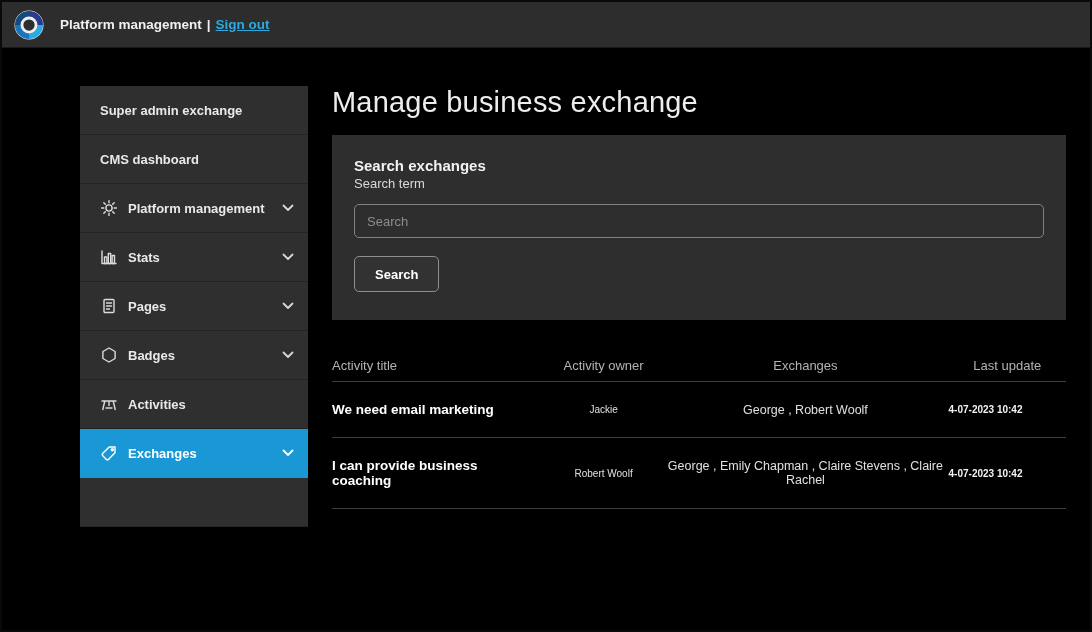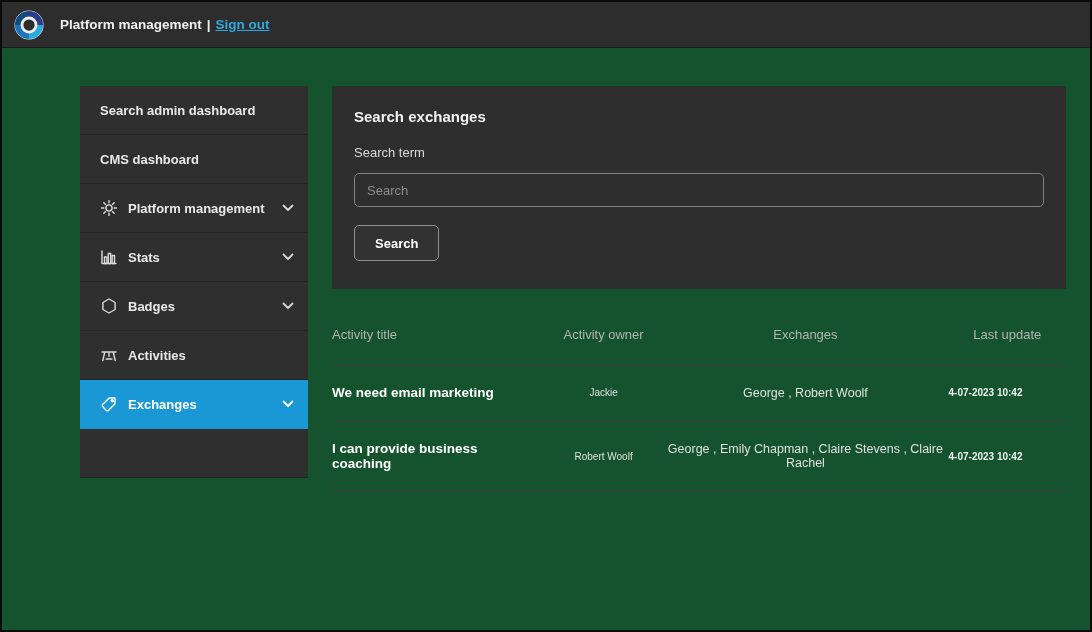--- a/index.html
+++ b/index.html
@@ -6,21 +6,21 @@
   html,body { width:1092px; height:632px; }
   body {
     font-family:"Liberation Sans", sans-serif;
     background:#212121;
     color:#e9e9e9;
     overflow:hidden;
   }
   .page {
     width:1092px; height:632px;
     border:2px solid #0a0a0a;
-    background:#14532d;
+    background:#000000;
     overflow:hidden;
   }
 
   
   .topbar {
     height:46px;
     background:#2d2d2d;
     display:flex;
     align-items:center;
     padding:0 12px;
@@ -74,21 +74,21 @@
   .sub-item.active { color:#29abe2; }
 
   
   .main { flex:1; min-width:0; }
   .page-title { font-size:29px; font-weight:500; color:#ededed; margin-bottom:16px; letter-spacing:.2px; }
 
   .search-card {
     background:#2e2e2e;
     padding:22px 22px 28px;
   }
-  .card-heading { font-size:15px; font-weight:700; color:#f2f2f2; margin-bottom:20px; }
+  .card-heading { font-size:15px; font-weight:700; color:#f2f2f2; margin-bottom:2px; }
   .field-label { font-size:13px; color:#dadada; margin-bottom:13px; }
   .search-input {
     width:100%; height:34px;
     background:#2e2e2e;
     border:1px solid #828282;
     border-radius:5px;
     color:#e9e9e9;
     font-size:13px;
     font-family:"Liberation Sans", sans-serif;
     padding:0 12px;
@@ -107,21 +107,21 @@
     font-weight:700;
     font-family:"Liberation Sans", sans-serif;
     cursor:pointer;
   }
 
   
   .results { margin-top:34px; }
   table { width:100%; border-collapse:collapse; table-layout:fixed; }
   th {
     font-size:13px; font-weight:400; color:#b3b3b3;
-    padding:4px 0 22px;
+    padding:4px 0 8px;
     border-bottom:1px solid #3d3d3d;
   }
   td {
     padding:20px 0;
     border-bottom:1px solid #3d3d3d;
     font-size:10px;
     color:#e3e3e3;
     vertical-align:middle;
   }
   .col-title  { text-align:left; }
@@ -153,21 +153,21 @@
     <span class="topbar-text">Platform management</span>
     <span class="topbar-sep">|</span>
     <span class="signout">Sign out</span>
   </div>
 
   <div class="content">
 
     <div class="sidebar">
 
       <div class="side-item">
-        <span>Search admin dashboard</span>
+        <span>Super admin exchange</span>
       </div>
 
       <div class="side-item">
         <span>CMS dashboard</span>
       </div>
 
       <div class="side-item">
         <span class="icon">
           <svg viewBox="0 0 18 18">
               <circle cx="9" cy="9" r="3.1"></circle>
@@ -193,20 +193,34 @@
         </span>
         <span>Stats</span>
         <span class="chev">
           <svg viewBox="0 0 12 8">
               <path d="M1.5 1.5L6 6l4.5-4.5"></path>
             </svg>
         </span>
       </div>
 
 
+      <div class="side-item">
+        <span class="icon">
+          <svg viewBox="0 0 18 18">
+              <rect x="4" y="2.5" width="10" height="13" rx="1"></rect>
+              <path d="M6.5 6h5M6.5 9h5M6.5 12h3"></path>
+            </svg>
+        </span>
+        <span>Pages</span>
+        <span class="chev">
+          <svg viewBox="0 0 12 8">
+              <path d="M1.5 1.5L6 6l4.5-4.5"></path>
+            </svg>
+        </span>
+      </div>
 
       <div class="side-item">
         <span class="icon">
           <svg viewBox="0 0 18 18">
               <path d="M9 2l6.1 3.5v7L9 16l-6.1-3.5v-7z"></path>
             </svg>
         </span>
         <span>Badges</span>
         <span class="chev">
           <svg viewBox="0 0 12 8">
@@ -242,20 +256,21 @@
 
       <div class="side-item">
         
         
         
       </div>
 
     </div>
 
     <div class="main">
+      <div class="page-title">Manage business exchange</div>
 
       <div class="search-card">
         <div class="card-heading">Search exchanges</div>
         <div class="field-label">Search term</div>
         <input class="search-input" type="text" placeholder="Search" style="">
         <div>
           <button class="search-btn">Search</button>
         </div>
       </div>
 

